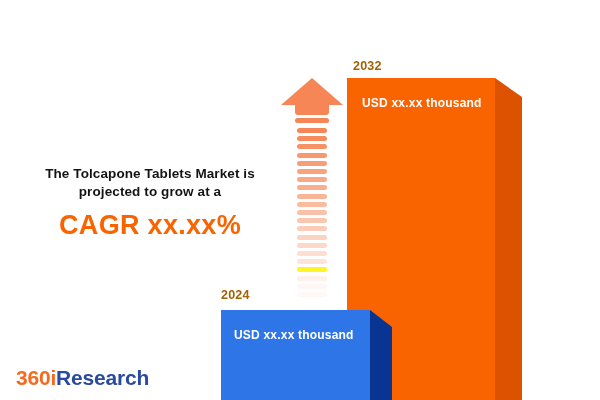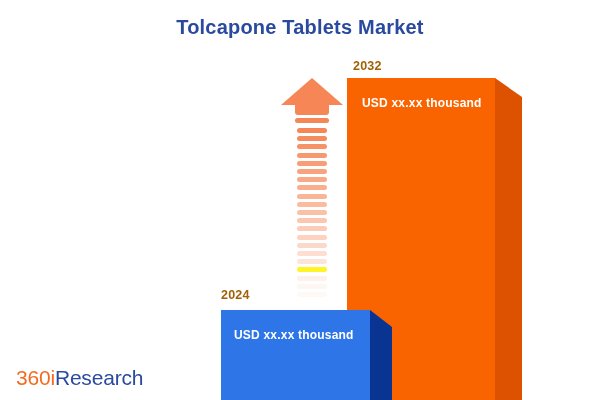--- a/index.html
+++ b/index.html
@@ -57,21 +57,21 @@
     letter-spacing: 0.3px;
     white-space: nowrap;
   }
 
   
   #logo {
     position: absolute;
     left: 16px;
     top: 366px;
     font-size: 21px;
-    font-weight: normal;
+    font-weight: bold;
     letter-spacing: -0.2px;
     white-space: nowrap;
   }
   #logo .logo-360  { color: #F26B21; }
   #logo .logo-i    { color: #F26B21; }
   #logo .logo-word { color: #2A4AA0; }
 
   
   #growth-arrow {
     position: absolute;
@@ -197,21 +197,20 @@
     background: #0A3491;
     clip-path: polygon(0 0, 100% 17px, 100% 100%, 0 100%);
   }
   #value-2024 { left: 234px; top: 328px; }
 </style>
 </head>
 <body>
 
 <div id="canvas">
 
-  <div id="chart-title">Tolcapone Tablets Market</div>
 
   <div class="year-label" id="year-2032">2032</div>
 
   <div class="bar-front" id="bar-2032-front"></div>
   <div class="bar-side" id="bar-2032-side"></div>
   <div class="bar-value" id="value-2032">USD xx.xx thousand</div>
 
   <div id="growth-arrow">
     <div id="arrow-head">
       <div class="tri"></div>
@@ -242,18 +241,22 @@
         <div class="stripe" style="top: 164px; opacity: 0.05;"></div>
       </div>
   </div>
 
   <div class="year-label" id="year-2024">2024</div>
 
   <div class="bar-front" id="bar-2024-front"></div>
   <div class="bar-side" id="bar-2024-side"></div>
   <div class="bar-value" id="value-2024">USD xx.xx thousand</div>
 
+  <div id="narrative">
+    <div id="narrative-line">The Tolcapone Tablets Market is projected to grow at a</div>
+    <div id="cagr-line">CAGR xx.xx%</div>
+  </div>
 
   <div id="logo">
     <span class="logo-360">360</span><span class="logo-i">i</span><span class="logo-word">Research</span>
   </div>
 
 </div>
 
 </body></html>

